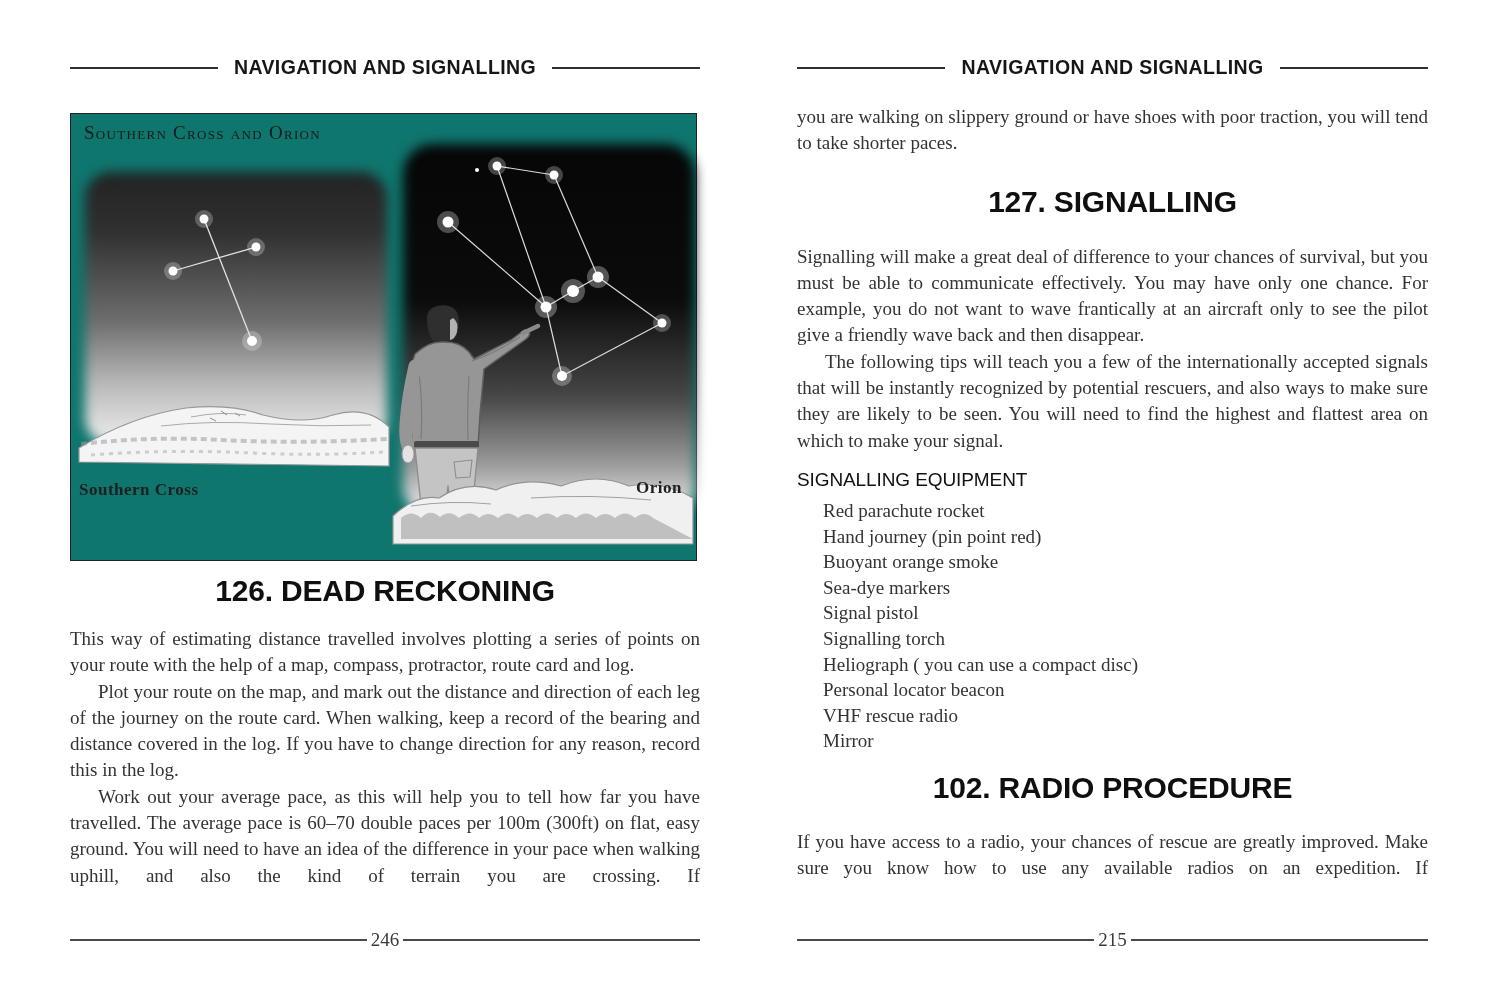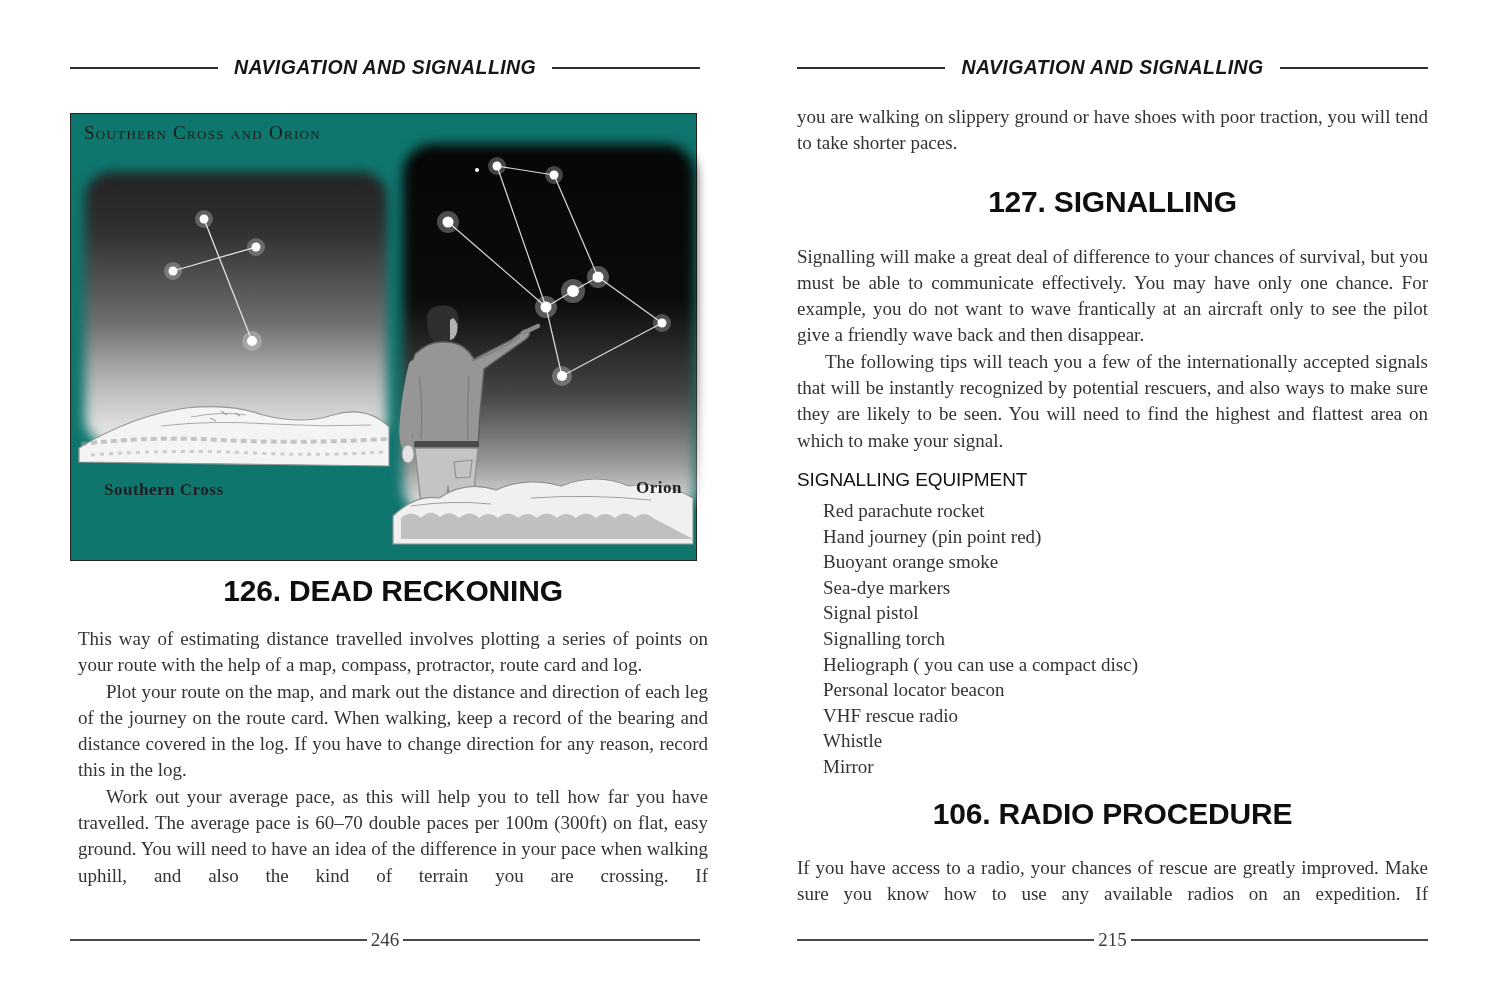--- a/index.html
+++ b/index.html
@@ -9,21 +9,21 @@
     font-family:"Liberation Serif", serif;
   }
   .page { position:absolute; top:0; height:994px; }
   .page-left  { left:70px;  width:630px; }
   .page-right { left:797px; width:631px; }
 
   
   .running-head { position:absolute; top:56px; left:0; right:0; display:flex; align-items:center; gap:16px; }
   .running-head .rh-label {
     font-family:"Liberation Sans", sans-serif; font-weight:700; font-size:19.5px;
-    letter-spacing:0.4px; color:#161616; white-space:nowrap;font-style:italic;
+    letter-spacing:0.4px; color:#161616; white-space:nowrap;
   }
   .hrule { flex:1; height:2px; background:#2e2e2e; }
   .page-footer { position:absolute; top:929px; left:0; right:0; display:flex; align-items:center; gap:4px; }
   .page-footer .frule { flex:1; height:1.5px; background:#4a4a4a; }
   .page-footer .num { font-size:19px; color:#3a3a3a; }
 
   
   .figure-box { position:absolute; top:113px; left:0; width:625px; height:446px; border:1.5px solid #222; background:#0f766e; }
   .fig-caption {
     position:absolute; top:8px; left:13px; z-index:3;
@@ -33,33 +33,33 @@
   .sky-left {
     left:14px; top:58px; width:302px; height:272px; border-radius:26px;
     background:linear-gradient(to bottom,#222 0%,#303030 22%,#6e6e6e 55%,#b9b9b9 78%,#efefef 100%);
   }
   .sky-right {
     left:332px; top:30px; width:292px; height:372px; border-radius:30px;
     background:linear-gradient(to bottom,#060606 0%,#0b0b0b 42%,#474747 68%,#9a9a9a 86%,#f2f2f2 100%);
   }
   .fig-svg { position:absolute; left:0; top:0; z-index:2; }
   .fig-label { position:absolute; z-index:3; font-weight:600; font-size:17px; letter-spacing:0.5px; color:#1f1f1f; }
-  .fig-label-sc { left:33px; top:366px; }
+  .fig-label-sc { left:8px; top:366px; }
   .fig-label-orion { right:14px; top:364px; }
 
   
   .sec-title {
     font-family:"Liberation Sans", sans-serif; font-weight:700;
     font-size:30px; line-height:38px; text-align:center; color:#0f0f0f; letter-spacing:-0.2px;
   }
   p.body { margin:0; font-size:19px; line-height:26.3px; text-align:justify; color:#333; }
   p.ind { text-indent:28px; }
   p.runover { text-align-last:justify; }
 
-  .left-text  { position:absolute; top:572px; left:8px; width:630px; }
+  .left-text  { position:absolute; top:572px; left:0; width:630px; }
   .right-text { position:absolute; top:104px; left:0; width:631px; }
   .t126 { margin:0 0 16px 0; }
   .t127 { margin:26px 0 23px 0; }
   .t128 { margin:15px 0 22px 0; }
   .eq-head {
     font-family:"Liberation Sans", sans-serif; font-weight:400; font-size:19px;
     letter-spacing:-0.1px; color:#111; margin:15px 0 7px 0;
   }
   ul.eq { list-style:none; margin:0; padding:0 0 0 26px; }
   ul.eq li { font-size:19px; line-height:25.6px; color:#333; }
@@ -189,25 +189,24 @@
     <ul class="eq">
       <li>Red parachute rocket</li>
       <li>Hand journey (pin point red)</li>
       <li>Buoyant orange smoke</li>
       <li>Sea-dye markers</li>
       <li>Signal pistol</li>
       <li>Signalling torch</li>
       <li>Heliograph ( you can use a compact disc)</li>
       <li>Personal locator beacon</li>
       <li>VHF rescue radio</li>
-      <li>Whistle</li>
       <li>Mirror</li>
     </ul>
 
-    <div class="sec-title t128">106. RADIO PROCEDURE</div>
+    <div class="sec-title t128">102. RADIO PROCEDURE</div>
     <p class="body runover">If you have access to a radio, your chances of rescue are greatly improved. Make sure you know how to use any available radios on an expedition. If</p>
   </div>
 
   <div class="page-footer">
     <div class="frule"></div>
     <div class="num">215</div>
     <div class="frule"></div>
   </div>
 </div>
 

